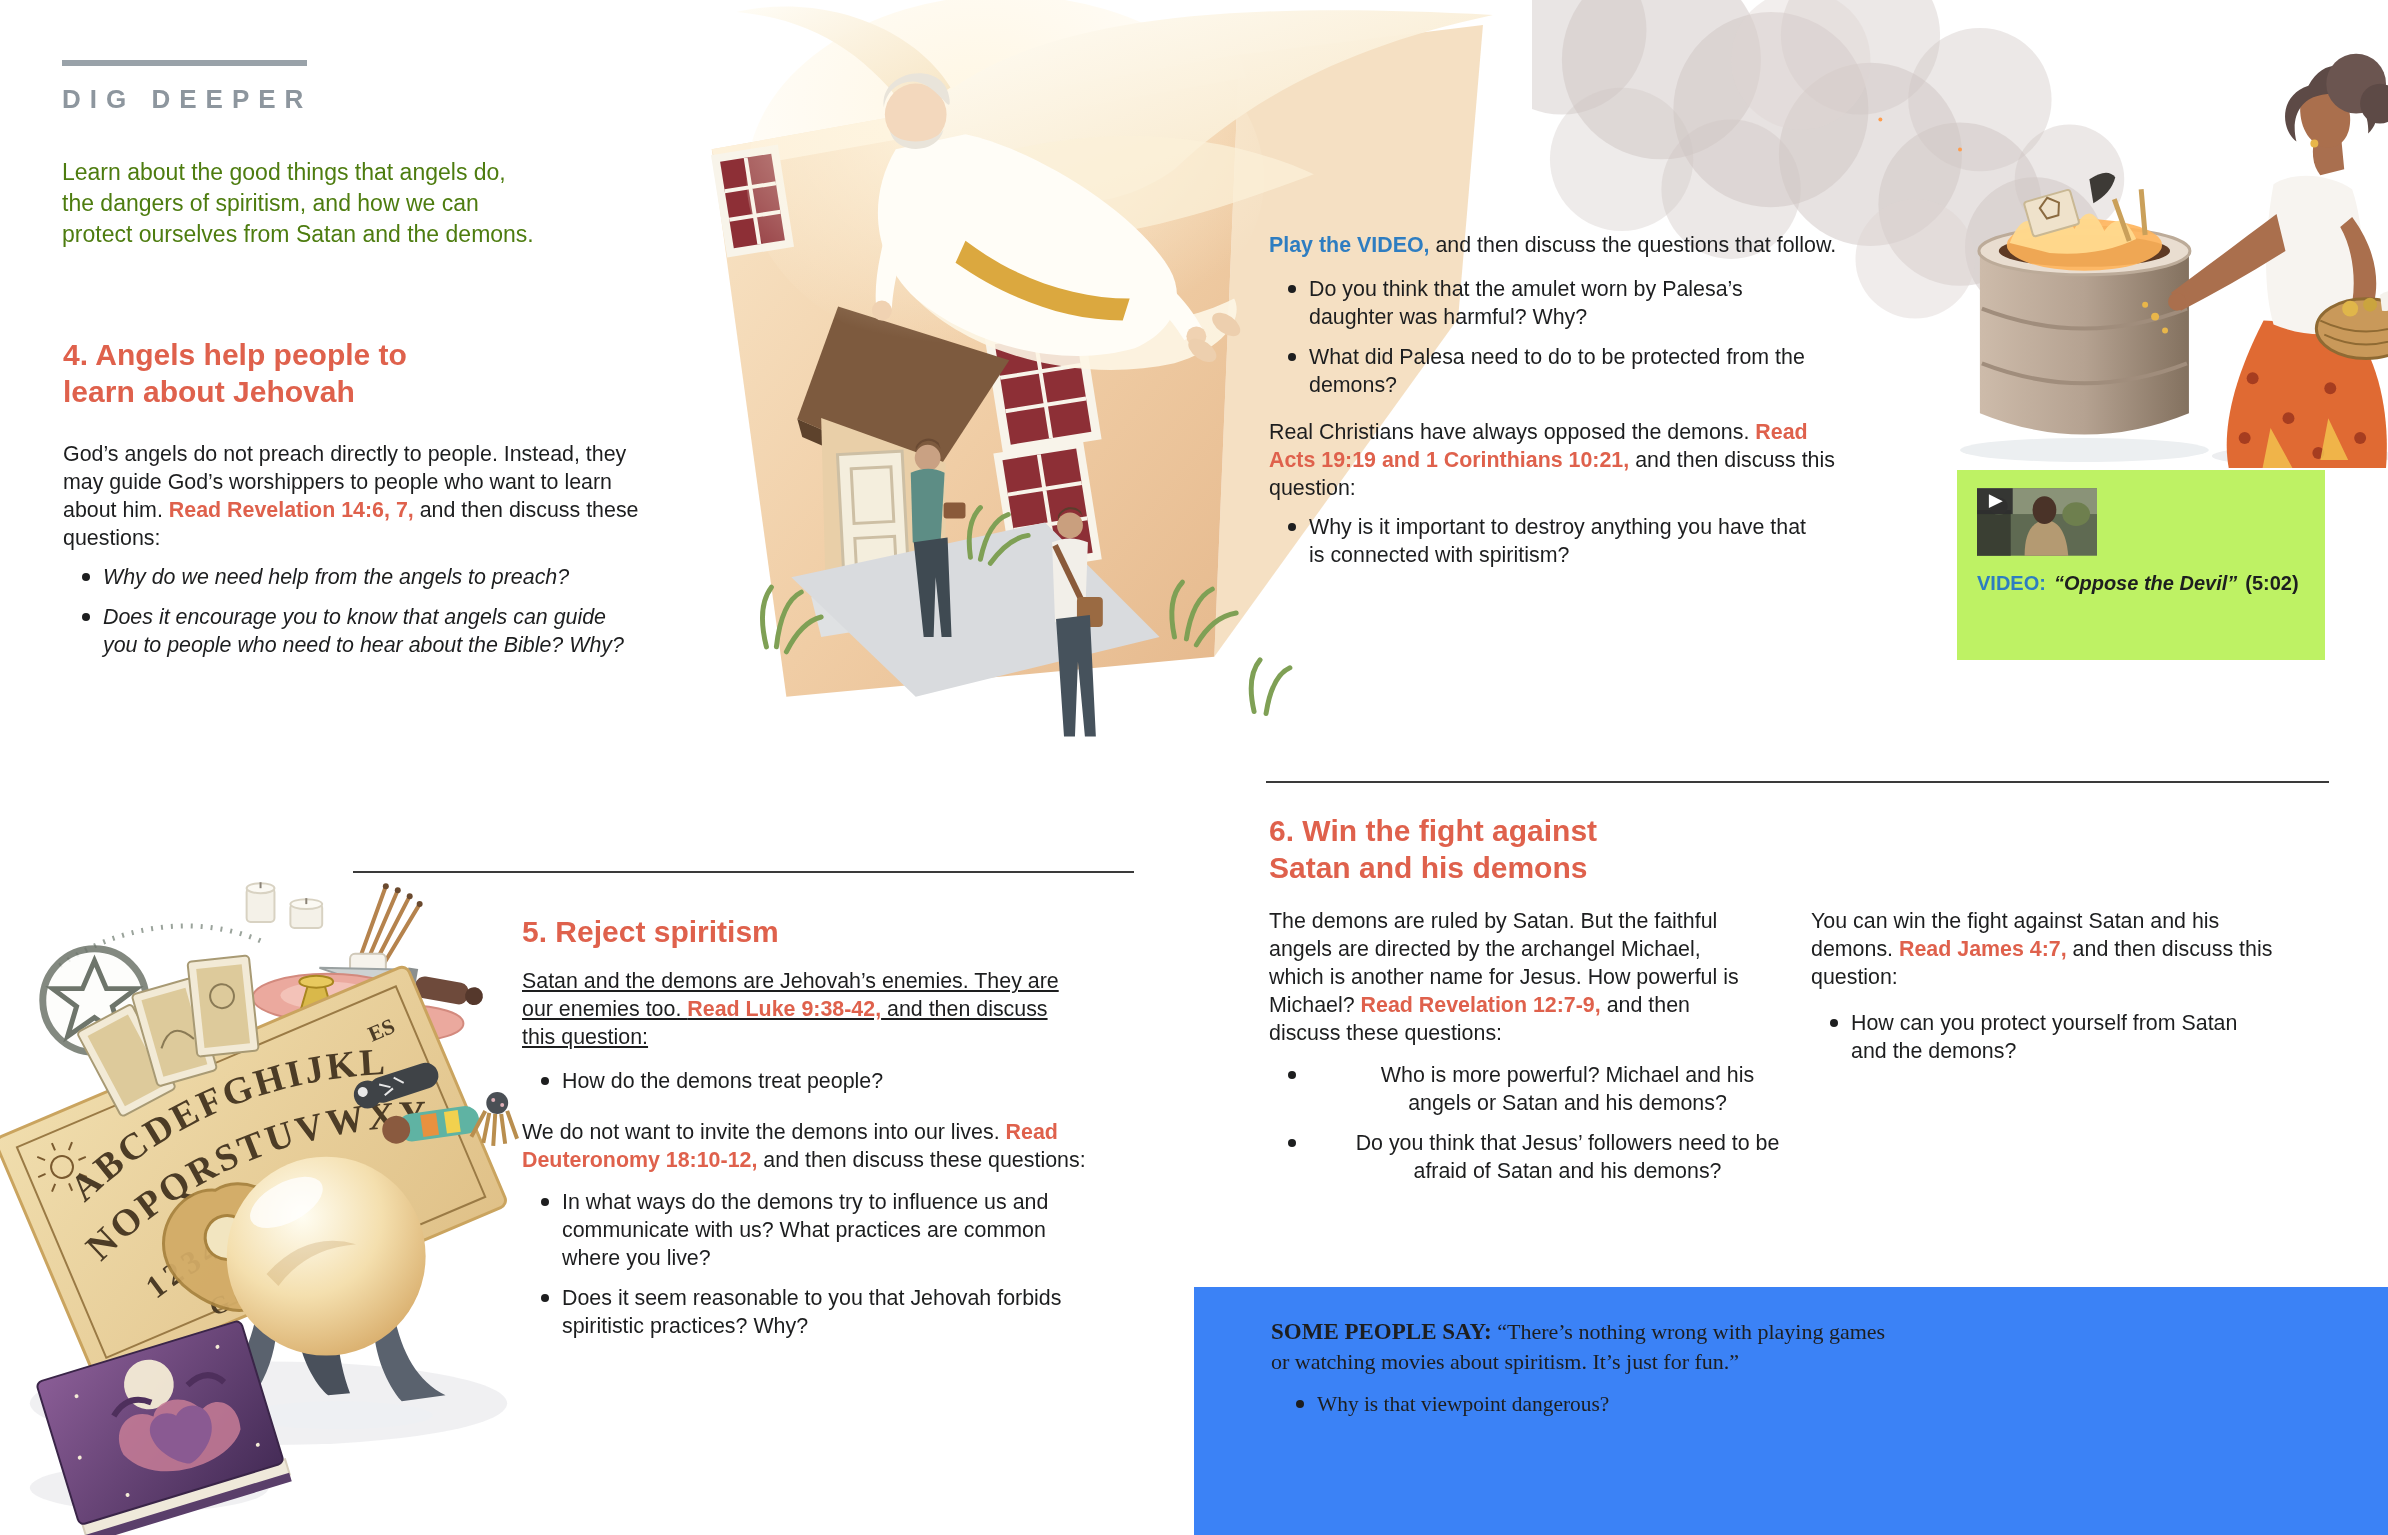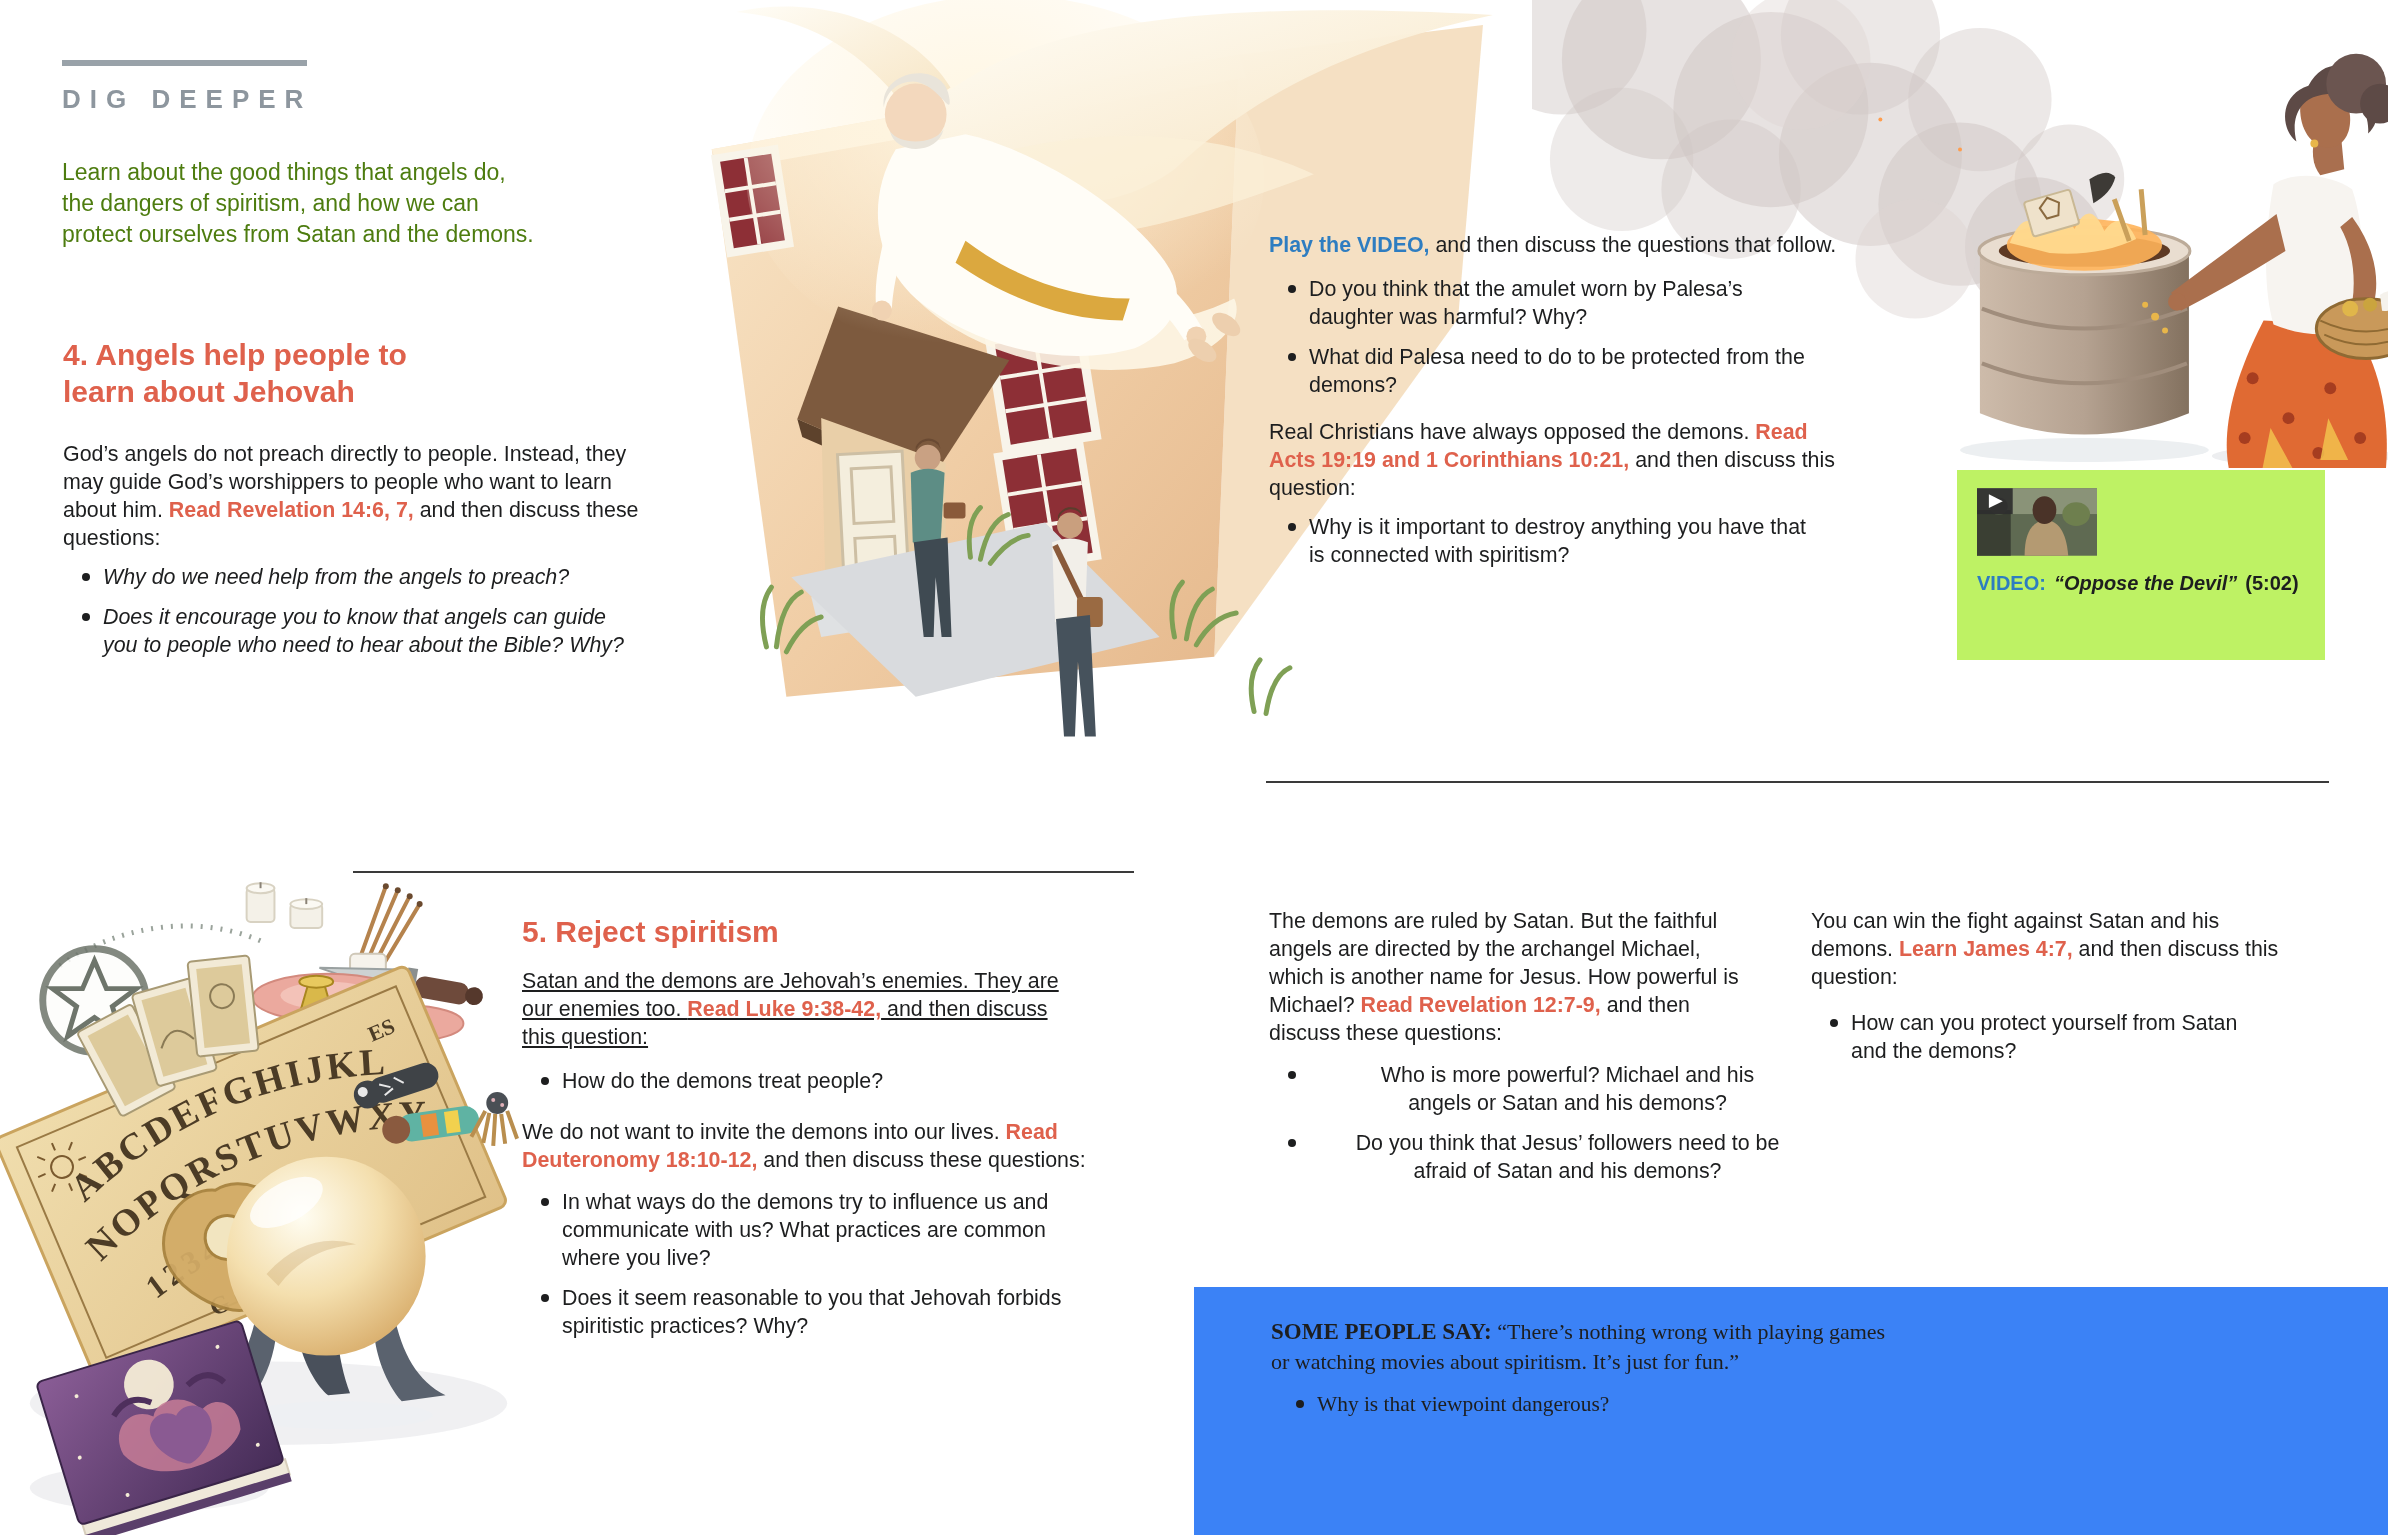--- a/index.html
+++ b/index.html
@@ -433,35 +433,37 @@
 Deuteronomy 18:10-12,</a><span class="pre"> and then discuss these questions:</span></p>
   <ul class="abs bullets" style="left:522px;top:1188px;width:697px;">
     <li class="li"><span class="pre">In what ways do the demons try to influence us and
 communicate with us? What practices are common
 where you live?</span></li>
     <li class="li"><span class="pre">Does it seem reasonable to you that Jehovah forbids
 spiritistic practices? Why?</span></li>
   </ul>
 
   <div class="abs rule" style="left:1266px;top:781px;width:1063px;"></div>
+  <h2 class="abs h pre" style="left:1269px;top:812px;margin:0;">6. Win the fight against
+Satan and his demons</h2>
 
   <p class="abs b" style="left:1269px;top:907px;width:557px;margin:0;"><span class="pre">The demons are ruled by Satan. But the faithful
 angels are directed by the archangel Michael,
 which is another name for Jesus. How powerful is
 Michael? </span><a class="ref pre">Read Revelation 12:7-9,</a><span class="pre"> and then
 discuss these questions:</span></p>
   <ul class="abs bullets" style="left:1269px;top:1061px;width:557px;text-align:center;">
     <li class="li"><span class="pre">Who is more powerful? Michael and his
 angels or Satan and his demons?</span></li>
     <li class="li"><span class="pre">Do you think that Jesus’ followers need to be
 afraid of Satan and his demons?</span></li>
   </ul>
 
   <p class="abs b" style="left:1811px;top:907px;width:557px;margin:0;"><span class="pre">You can win the fight against Satan and his
-demons. </span><a class="ref pre">Learn James 4:7,</a><span class="pre"> and then discuss this
+demons. </span><a class="ref pre">Read James 4:7,</a><span class="pre"> and then discuss this
 question:</span></p>
   <ul class="abs bullets" style="left:1811px;top:1009px;width:557px;">
     <li class="li"><span class="pre">How can you protect yourself from Satan
 and the demons?</span></li>
   </ul>
 
   <div class="abs note-box" style="left:1194px;top:1287px;width:1194px;height:249px;">
     <p class="abs" style="left:77px;top:30px;width:896px;margin:0;"><span class="note-label">SOME PEOPLE SAY:</span><span class="note-quote pre"> “There’s nothing wrong with playing games
 or watching movies about spiritism. It’s just for fun.”</span></p>
     <ul class="bullets abs" style="left:83px;top:103px;width:896px;">

